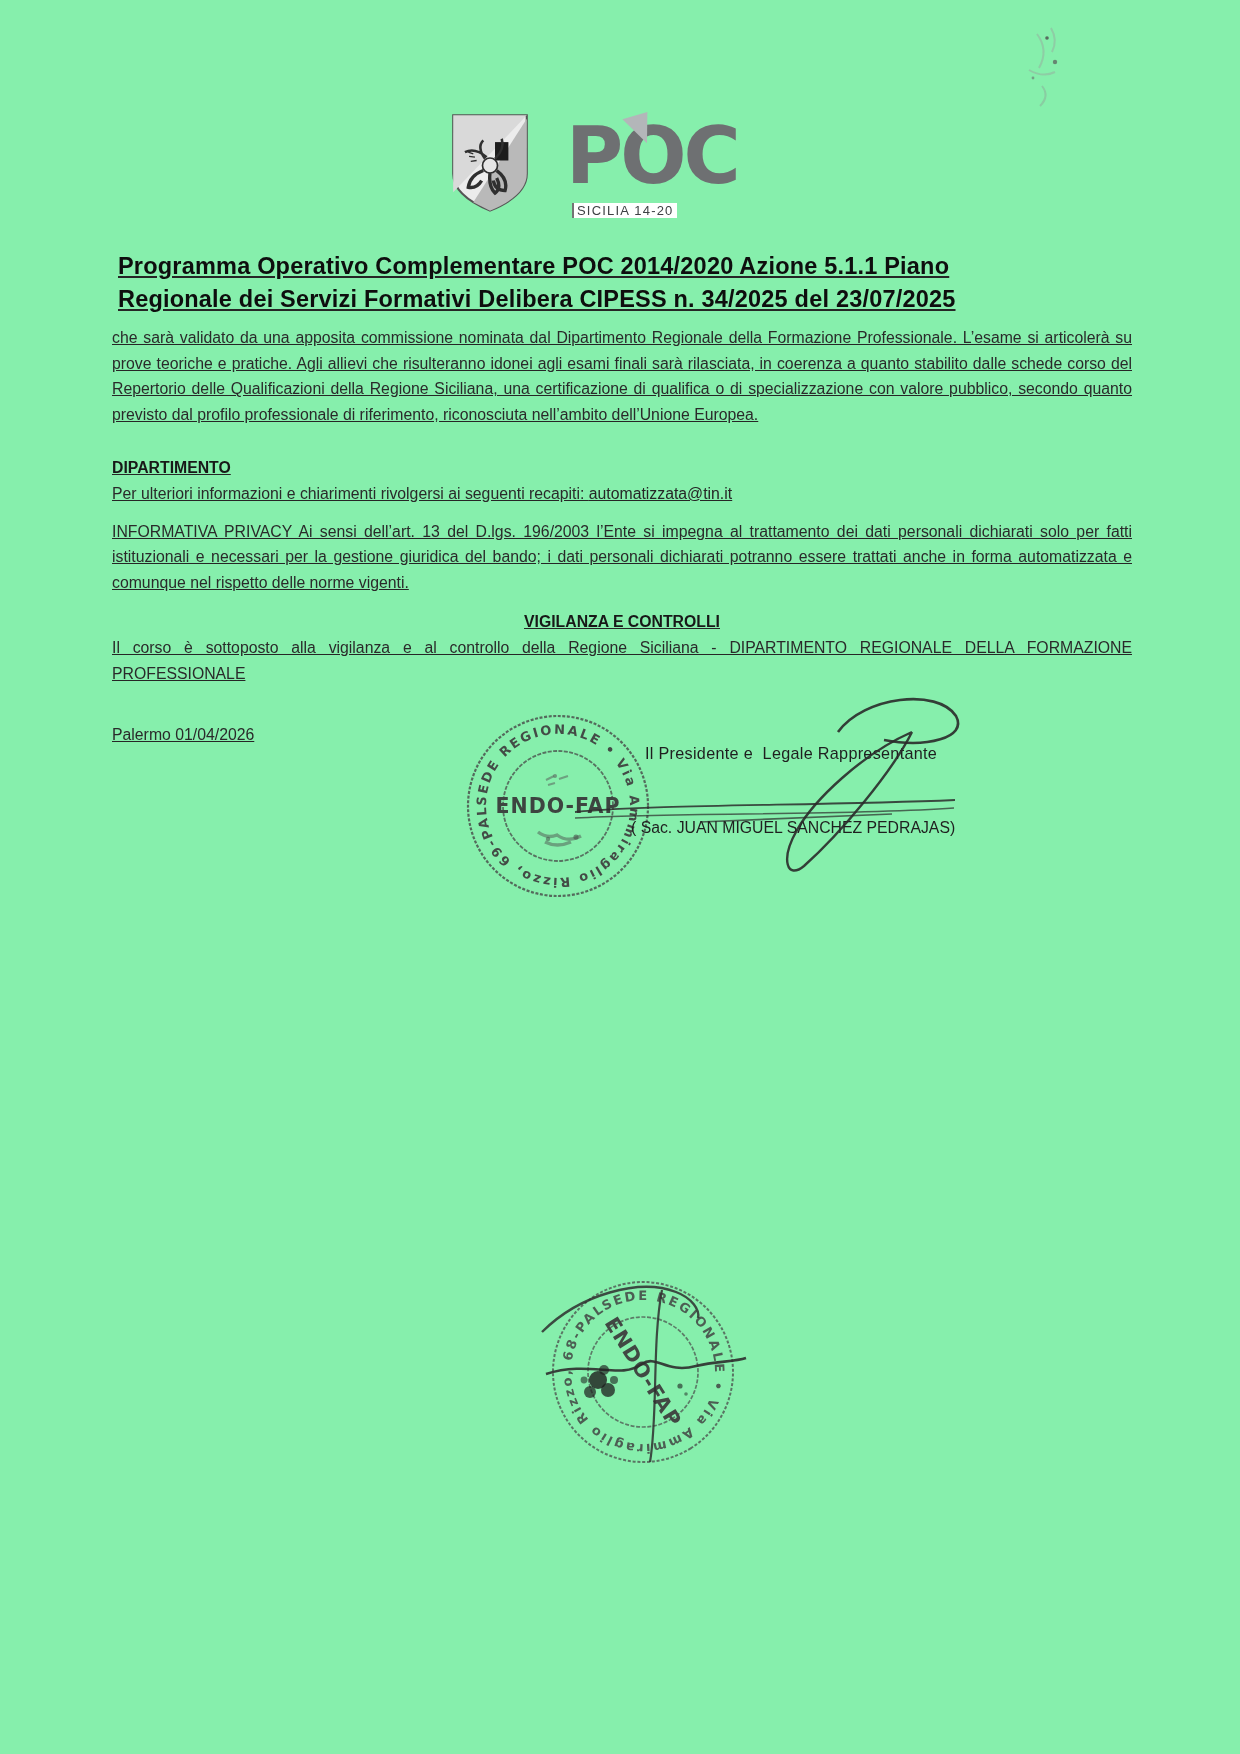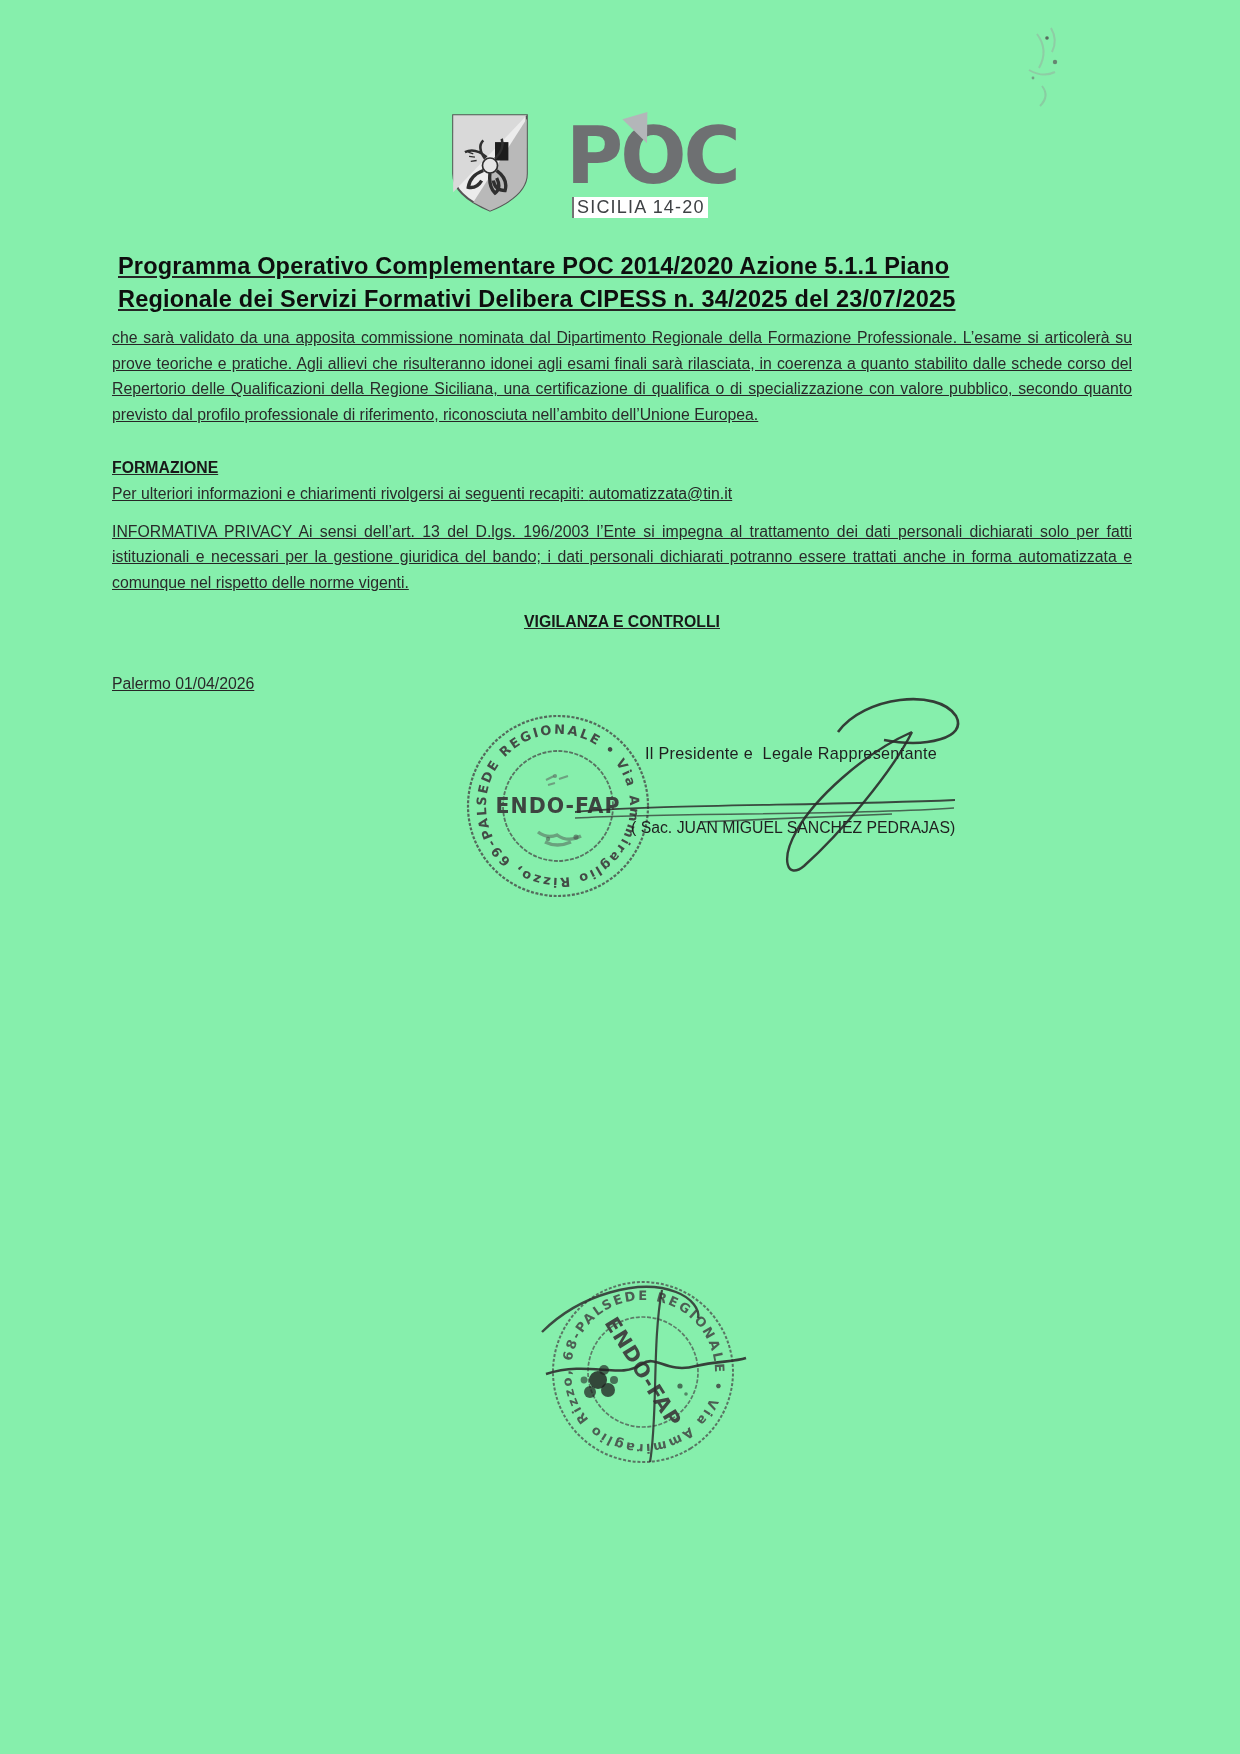--- a/index.html
+++ b/index.html
@@ -13,21 +13,21 @@
   .logos { display:flex; align-items:flex-start; justify-content:center; gap:34px;
            padding-top:112px; transform:translateX(-34px); height:104px; }
   .shield { width:84px; height:102px; }
   .poc-logo { position:relative; width:158px; height:102px; }
   .poc-word { font-family:"DejaVu Sans", sans-serif; font-weight:800; font-size:78px;
               line-height:88px; color:#6e7072; letter-spacing:-3px; }
   .poc-tri { position:absolute; top:3px; left:60px; width:0; height:0;
              border-left:17px solid transparent; border-right:9px solid transparent;
              border-top:30px solid #b3b6b9; transform:rotate(-16deg); }
   .poc-sub { position:absolute; bottom:-4px; left:6px; background:#fff; padding:0 3px;
-             font-size:18px; color:#3e4144; letter-spacing:1.2px; white-space:nowrap;
+             font-size:13px; color:#3e4144; letter-spacing:1.2px; white-space:nowrap;
              border-left:2px solid #737373; }
 
   .title { margin:34px 0 0 6px; font-size:23.5px; line-height:33px; font-weight:bold;
            color:#0e0e0e; letter-spacing:0.2px; }
   .body-p { margin:0; text-align:justify; font-size:15.8px; line-height:25.6px; color:#2a2a2a; }
   .first-p { margin-top:9px; }
   .sec-h { margin:28px 0 0 0; font-size:15.8px; line-height:25.6px; font-weight:bold; color:#181818; }
   .privacy-p { margin-top:12px; }
   .vig-h { margin-top:14px;text-align:center; }
   .date-p { margin-top:36px; text-align:left; }
@@ -74,26 +74,27 @@
   </div>
 
   <div class="content">
     <h1 class="title">
       <span style="display:block">Programma Operativo Complementare POC 2014/2020 Azione 5.1.1 Piano</span>
       <span style="display:block">Regionale dei Servizi Formativi Delibera CIPESS n. 34/2025 del 23/07/2025</span>
     </h1>
 
     <p class="body-p first-p">che sarà validato da una apposita commissione nominata dal Dipartimento Regionale della Formazione Professionale. L’esame si articolerà su prove teoriche e pratiche. Agli allievi che risulteranno idonei agli esami finali sarà rilasciata, in coerenza a quanto stabilito dalle schede corso del Repertorio delle Qualificazioni della Regione Siciliana, una certificazione di qualifica o di specializzazione con valore pubblico, secondo quanto previsto dal profilo professionale di riferimento, riconosciuta nell’ambito dell’Unione Europea.</p>
 
-    <h2 class="sec-h">FORMAZIONE</h2>
+    <h2 class="sec-h">DIPARTIMENTO</h2>
     <p class="body-p"><span>Per ulteriori informazioni e chiarimenti rivolgersi ai seguenti recapiti: </span><a class="email" href="#">automatizzata@tin.it</a></p>
 
     <p class="body-p privacy-p">INFORMATIVA PRIVACY Ai sensi dell’art. 13 del D.lgs. 196/2003 l’Ente si impegna al trattamento dei dati personali dichiarati solo per fatti istituzionali e necessari per la gestione giuridica del bando; i dati personali dichiarati potranno essere trattati anche in forma automatizzata e comunque nel rispetto delle norme vigenti.</p>
 
     <h2 class="sec-h vig-h">VIGILANZA E CONTROLLI</h2>
+    <p class="body-p">Il corso è sottoposto alla vigilanza e al controllo della Regione Siciliana - DIPARTIMENTO REGIONALE DELLA FORMAZIONE PROFESSIONALE</p>
 
     <p class="body-p date-p">Palermo 01/04/2026</p>
   </div>
 
   <svg class="stamp" style="left:458px;top:706px" width="200" height="200" viewBox="0 0 200 200">
     <defs>
       <path id="ringA" d="M 28,100 A 72,72 0 1 1 172,100 A 72,72 0 1 1 28,100"></path>
     </defs>
     <circle cx="100" cy="100" r="90" fill="none" stroke="#474747" stroke-width="2.2" stroke-dasharray="3 1.6" opacity="0.85"></circle>
     <circle cx="100" cy="100" r="55" fill="none" stroke="#474747" stroke-width="1.8" stroke-dasharray="4 1.4" opacity="0.8"></circle>

